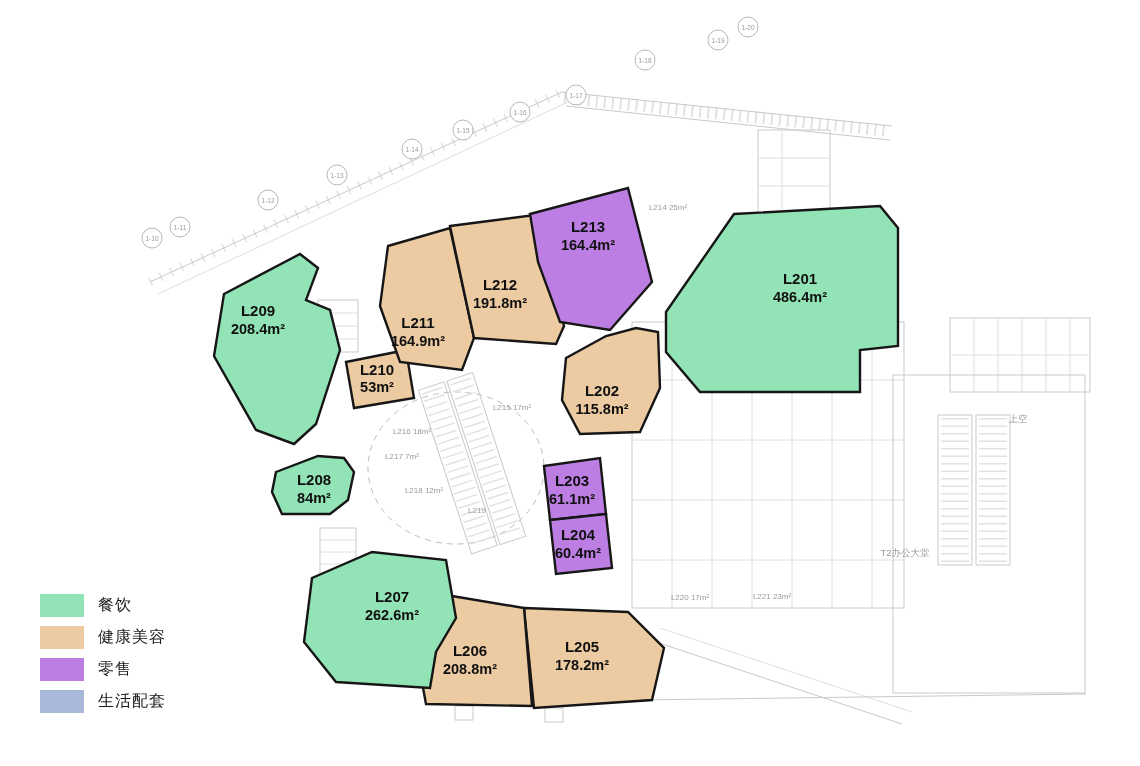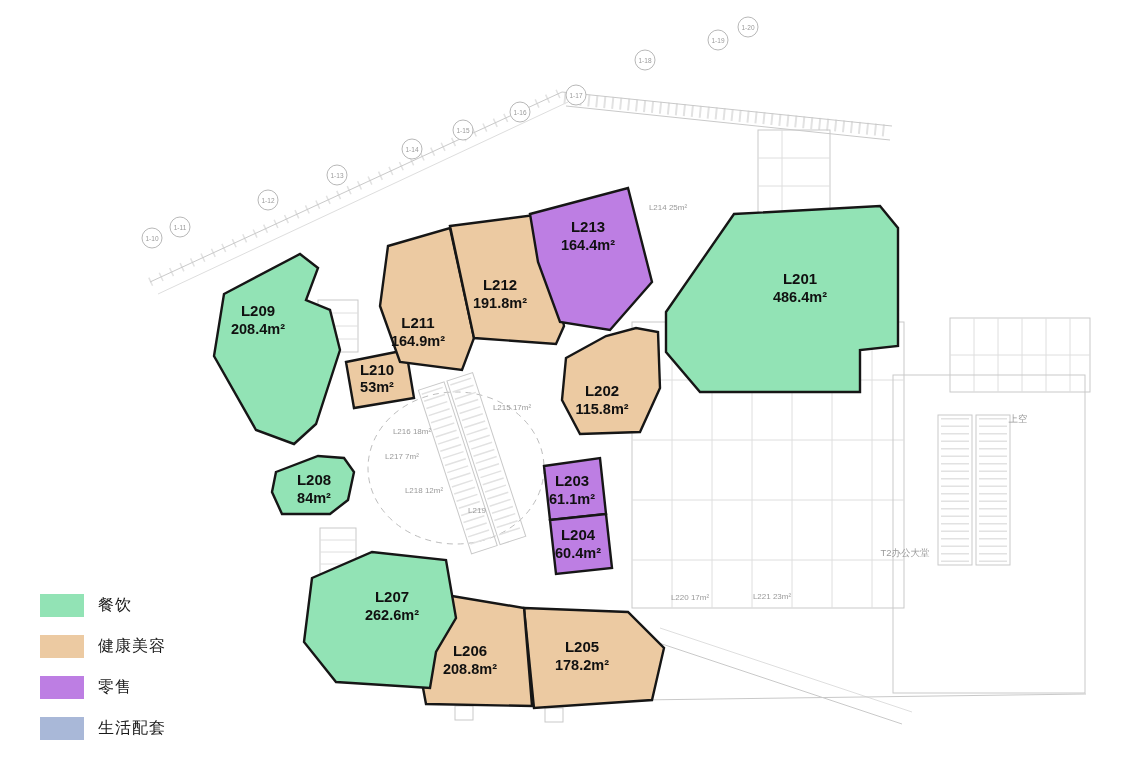--- a/index.html
+++ b/index.html
@@ -15,21 +15,21 @@
   .dash{stroke:#bdbdbd;fill:none;stroke-width:1;stroke-dasharray:6 5;}
   .grid-bubble circle{fill:#ffffff;stroke:#b8b8b8;stroke-width:1;}
   .grid-bubble text{font-size:6.5px;fill:#9a9a9a;text-anchor:middle;}
   .faint-label{font-size:8px;fill:#9a9a9a;text-anchor:middle;}
   .faint-label.big{font-size:9.5px;}
   
   .unit-poly{stroke:#161616;stroke-width:2.4;stroke-linejoin:miter;}
   .unit-label{font-weight:bold;fill:#101010;text-anchor:middle;font-size:15px;}
   .unit-label .area{font-size:14.5px;}
   
-  .legend{position:absolute;left:40px;top:594px;display:flex;flex-direction:column;gap:18px;}
+  .legend{position:absolute;left:40px;top:594px;display:flex;flex-direction:column;gap:9px;}
   .legend-row{display:flex;align-items:center;gap:14px;}
   .swatch{width:44px;height:23px;display:inline-block;}
   .legend-label{font-size:16px;color:#1a1a1a;letter-spacing:1px;}
 </style>
 </head>
 <body>
 
 <div class="stage">
 
   <svg width="1140" height="766" viewBox="0 0 1140 766">

